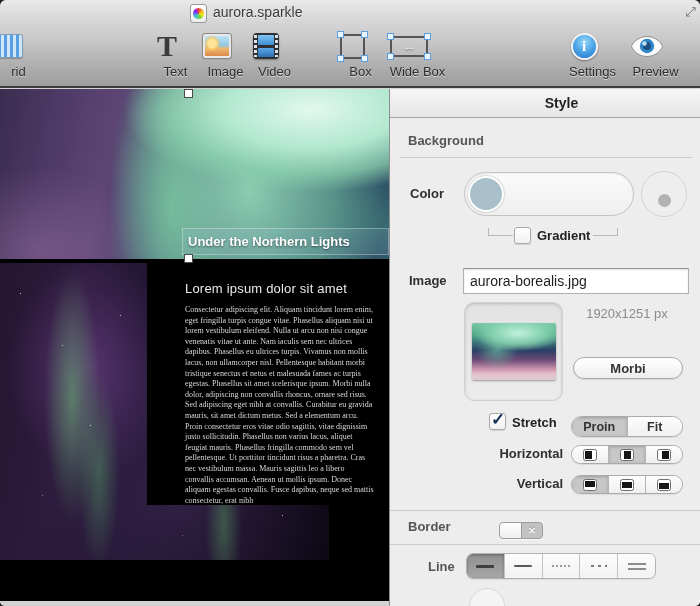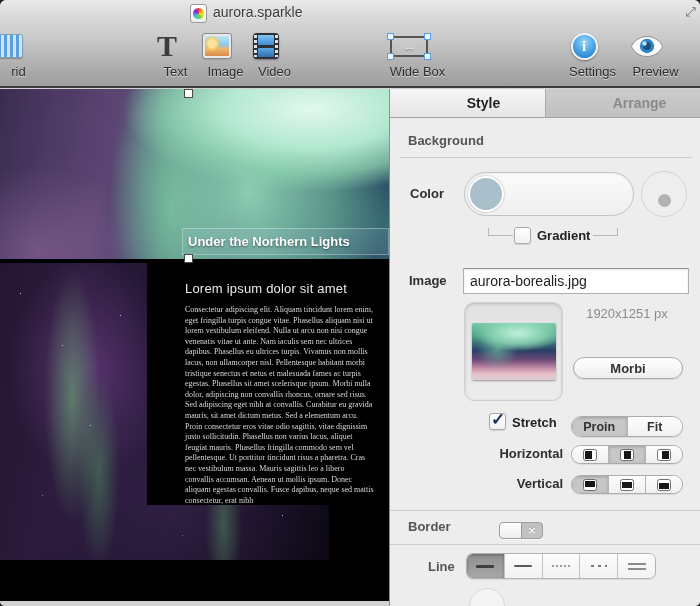--- a/index.html
+++ b/index.html
@@ -191,20 +191,31 @@
     </div>
     <div class="tbtn" style="left:238px; width:56px;">
       <span class="ic">
         <span class="vid-ic">
           <span class="vid-holes" style="left:1px;"></span>
             <span class="vid-holes" style="right:1px;"></span>
         </span>
       </span>
       <span class="lbl">Video</span>
     </div>
+    <div class="tbtn" style="left:324px; width:56px;">
+      <span class="ic">
+        <span class="box-ic">
+          <i class="hdl tl"></i>
+            <i class="hdl tr"></i>
+            <i class="hdl bl"></i>
+            <i class="hdl br"></i>
+        </span>
+      </span>
+      <span class="lbl">Box</span>
+    </div>
     <div class="tbtn" style="left:376px; width:66px;">
       <span class="ic">
         <span class="widebox-ic">
           <i class="hdl tl"></i>
             <i class="hdl tr"></i>
             <i class="hdl bl"></i>
             <i class="hdl br"></i>
           <span class="arrow-h">↔</span>
         </span>
       </span>
@@ -249,21 +260,20 @@
           <p>Consectetur adipiscing elit. Aliquam tincidunt lorem enim, eget fringilla turpis congue vitae. Phasellus aliquam nisi ut lorem vestibulum eleifend. Nulla ut arcu non nisi congue venenatis vitae ut ante. Nam iaculis sem nec ultrices dapibus. Phasellus eu ultrices turpis. Vivamus non mollis lacus, non ullamcorper nisl. Pellentesque habitant morbi tristique senectus et netus et malesuada fames ac turpis egestas. Phasellus sit amet scelerisque ipsum. Morbi nulla dolor, adipiscing non convallis rhoncus, ornare sed risus. Sed adipiscing eget nibh at convallis. Curabitur eu gravida mauris, sit amet dictum metus. Sed a elementum arcu. Proin consectetur eros vitae odio sagittis, vitae dignissim justo sollicitudin. Phasellus non varius lacus, aliquet feugiat mauris. Phasellus fringilla commodo sem vel pellentesque. Ut porttitor tincidunt risus a pharetra. Cras nec vestibulum massa. Mauris sagittis leo a libero convallis accumsan. Aenean ut mollis ipsum. Donec aliquam egestas convallis. Fusce dapibus, neque sed mattis consectetur, erat nibh</p>
         </div>
       </div>
 
     </div>
   </div>
 
   <div id="panel">
     <div id="tabbar">
       <div class="tab active">Style</div>
-      <div class="tab inactive">Arrange</div>
     </div>
 
     <div class="sec-header" style="left:18px; top:44px;">Background</div>
     <div class="divider" style="left:10px; right:8px; top:68px;"></div>
 
     <div class="row-label" style="left:20px; top:97px;">Color</div>
     <div id="color-pill">
       <div id="color-swatch" style="background:#a9bfca;"></div>
     </div>
     <div id="color-advanced">

